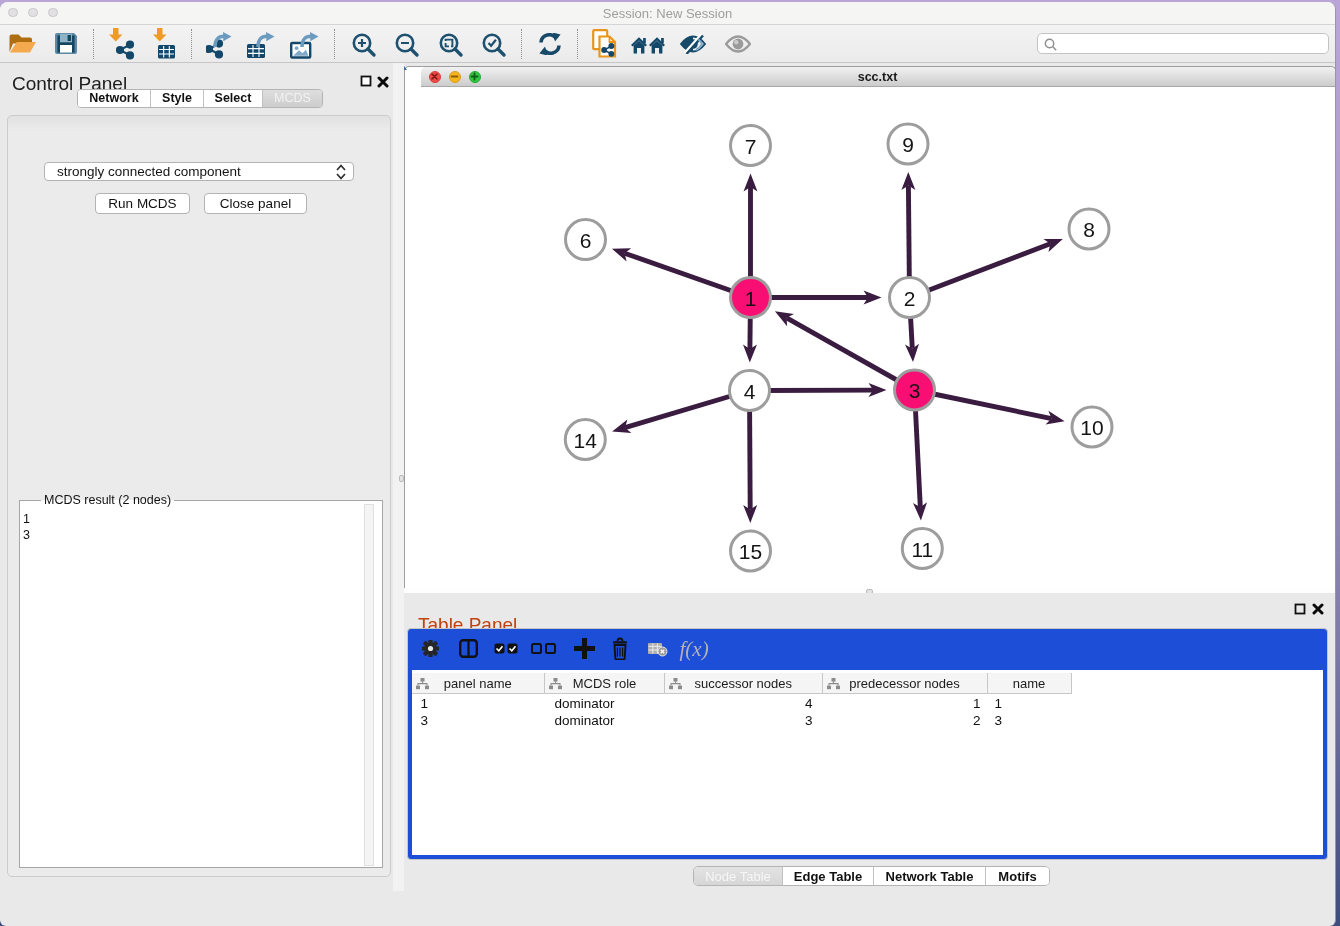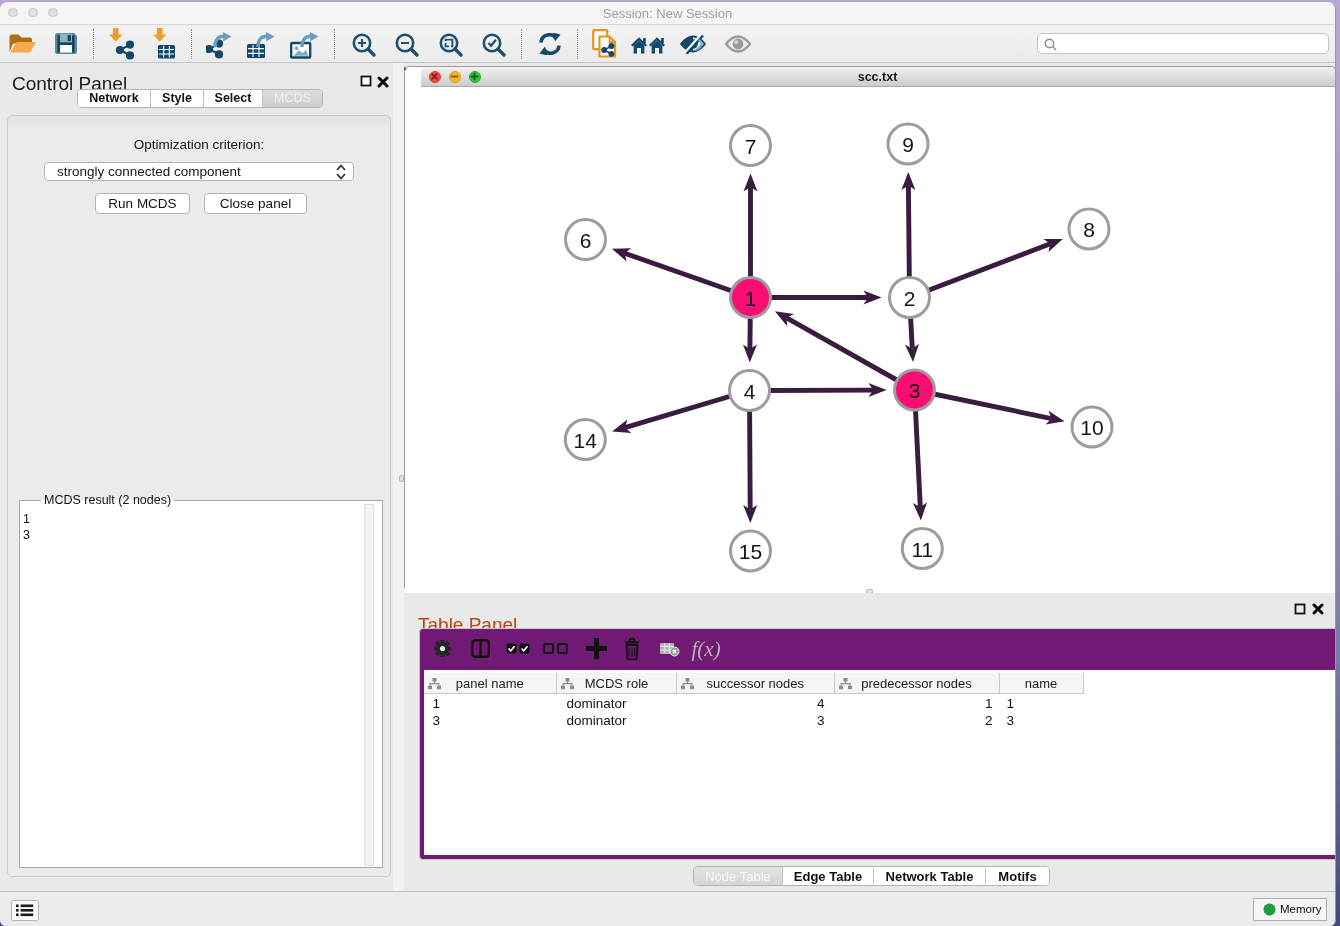--- a/index.html
+++ b/index.html
@@ -23,21 +23,21 @@
 #vsplit{position:absolute;left:393px;top:61px;width:10.5px;bottom:35px;background:#f2f2f2}
 #vgrip{position:absolute;left:398.5px;top:472.5px;width:5.5px;height:7px;background:#e3e3e3;border:1px solid #b9b9b9;border-radius:2px}
 #netwin{position:absolute;left:403.5px;top:63.5px;width:932px;height:522px;border:1px solid #9e9e9e;border-bottom:none;border-radius:5px 5px 0 0;background:#fff}
 #nettitle{position:absolute;left:16px;top:0;right:0;height:20px;background:linear-gradient(180deg,#f1f1f1,#cccccc);border-bottom:1px solid #a8a8a8;border-radius:5px 5px 0 0}
 #nettitle .t{position:absolute;left:0;right:0;top:3px;text-align:center;font-size:12.5px;font-weight:600;color:#1a1a1a}
 .mtl{position:absolute;top:4px;width:12px;height:12px;border-radius:50%;overflow:hidden}.mtl svg{position:absolute;left:-0.5px;top:-0.5px}
 #hsplit{position:absolute;left:403.5px;top:585.5px;width:932px;height:13.5px;background:linear-gradient(180deg,#ffffff 0%,#fbfbfb 48%,#ececec 52%,#ececec 100%)}
 #hgrip{position:absolute;left:865.5px;top:586.5px;width:7px;height:5.5px;background:#e3e3e3;border:1px solid #b9b9b9;border-radius:2px}
 #tp{position:absolute;left:403.5px;top:591px;width:932px;bottom:35px;background:#e9e9e9}
 #tp-title{position:absolute;left:14.5px;top:21px;font-size:19px;color:#c2410c}
-#tp-panel{position:absolute;left:15px;top:35px;width:921px;height:232px;background:#701a75;border:1px solid #c6c6c6;border-radius:4px}
+#tp-panel{position:absolute;left:3px;top:35px;width:921px;height:232px;background:#1d4ed8;border:1px solid #c6c6c6;border-radius:4px}
 #tp-table{position:absolute;left:4px;top:41px;right:4px;bottom:4px;background:#fff}
 #statusbar{position:absolute;left:0;right:0;bottom:0;height:35px;background:#ececec;border-top:1px solid #c3c3c3}
 #membtn{position:absolute;right:8px;top:6px;width:74px;height:23px;background:#f5f5f5;border:1px solid #adadad;font-size:12px;color:#111}
 #listbtn{position:absolute;left:11px;top:7.5px;width:28px;height:21px;background:#fafafa;border:1px solid #b5b5b5;border-radius:2px}
 .hcell{position:absolute;top:0;height:100%;border-right:1px solid #c8c8c8;background:#f5f5f5;font-size:13px;color:#1b1b1b}
 .hcell span{position:absolute;top:3px;width:100%;text-align:center}
 .rowtxt{position:absolute;font-size:13.5px;color:#111}
 #bottabs{position:absolute;left:289.5px;top:272.5px;height:20.5px;display:flex;border:1px solid #b4b4b4;border-radius:5px;overflow:hidden;background:#fff}
 #bottabs div{font-size:13px;font-weight:700;color:#111;text-align:center;line-height:19px;border-right:1px solid #c2c2c2;background:#fff}
 #bottabs div:first-child{background:linear-gradient(180deg,#e3e3e3,#d6d6d6);color:#f7f7f7;font-weight:400}
@@ -195,21 +195,20 @@
     <svg width="12" height="12" viewBox="0 0 12 12" style="position:absolute;left:377px;top:12.5px">
         <path d="M2,2 L10,10 M10,2 L2,10" stroke="#0a0a0a" stroke-width="3" stroke-linecap="round"></path>
       </svg>
     <div id="cp-tabs">
       <div style="width:73px">Network</div>
       <div style="width:53px">Style</div>
       <div style="width:59px">Select</div>
       <div style="width:59px">MCDS</div>
     </div>
     <div id="cp-panel">
-      <div style="position:absolute;left:0;right:0;top:21px;text-align:center;font-size:13.5px;color:#151515">Optimization criterion:</div>
       <div style="position:absolute;left:36px;top:45.5px;width:310px;height:19px;background:#fff;border:1px solid #b3b3b3;border-radius:4px">
         <div style="position:absolute;left:12px;top:1.5px;font-size:13.5px;color:#141414">strongly connected component</div>
         <svg width="12" height="16" viewBox="0 0 12 16" style="position:absolute;right:6px;top:1px">
             <path d="M2,6 L6,1.5 L10,6" fill="none" stroke="#333" stroke-width="1.8"></path>
             <path d="M2,10 L6,14.5 L10,10" fill="none" stroke="#333" stroke-width="1.8"></path>
           </svg>
       </div>
       <div class="btn" style="left:87px;top:77px;width:95px;height:20.5px;line-height:19px">Run MCDS</div>
       <div class="btn" style="left:196px;top:77px;width:103px;height:20.5px;line-height:19px">Close panel</div>
       <fieldset style="position:absolute;left:11px;top:377px;width:364px;height:375px;background:#fff;border:1px solid #a6a6a6">
@@ -437,31 +436,13 @@
       </div>
     </div>
     <div id="bottabs">
       <div style="width:89px">Node Table</div>
       <div style="width:91px">Edge Table</div>
       <div style="width:112px">Network Table</div>
       <div style="width:63px">Motifs</div>
     </div>
   </div>
 
-  <div id="statusbar">
-    <div id="listbtn"><svg width="18" height="13" viewBox="0 0 18 13" style="margin:3.5px 0 0 4px">
-          <g fill="#1a1a1a">
-            <rect x="0" y="0.5" width="2.6" height="2.6"></rect>
-            <rect x="4.6" y="0.5" width="12.6" height="2.6"></rect>
-            <rect x="0" y="5" width="2.6" height="2.6"></rect>
-            <rect x="4.6" y="5" width="12.6" height="2.6"></rect>
-            <rect x="0" y="9.5" width="2.6" height="2.6"></rect>
-            <rect x="4.6" y="9.5" width="12.6" height="2.6"></rect>
-          </g>
-        </svg></div>
-    <div id="membtn">
-        <svg width="13" height="13" viewBox="0 0 13 13" style="position:absolute;left:9px;top:4px">
-          <circle cx="6.5" cy="6.5" r="6" fill="#1f9c3d"></circle>
-        </svg>
-        <span style="position:absolute;left:26px;top:4px;font-size:11.5px">Memory</span>
-      </div>
-  </div>
 </div>
 
 </body></html>

